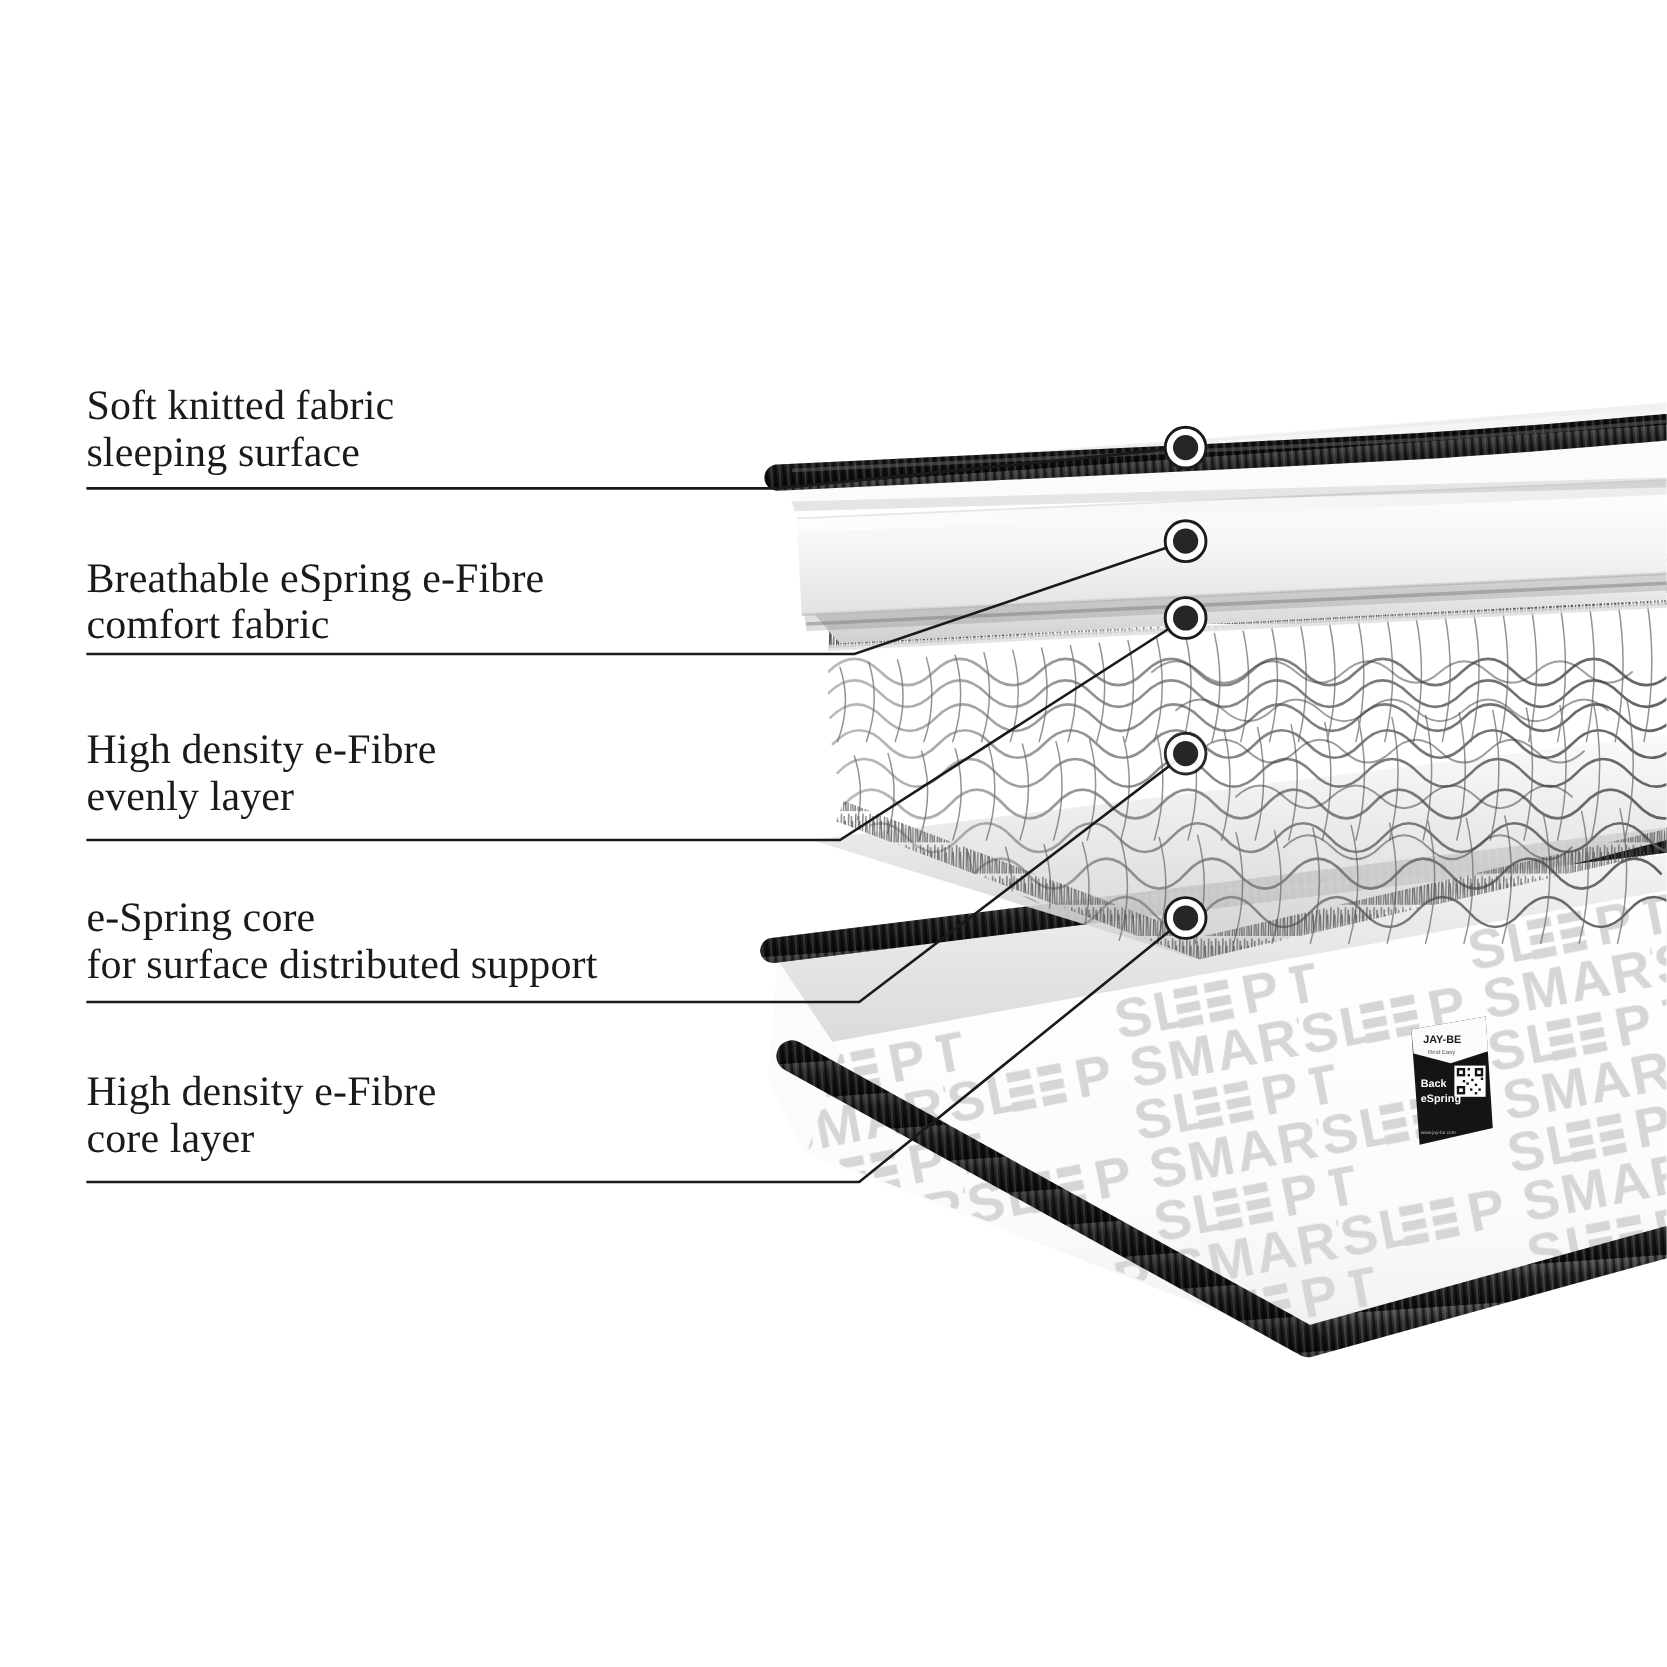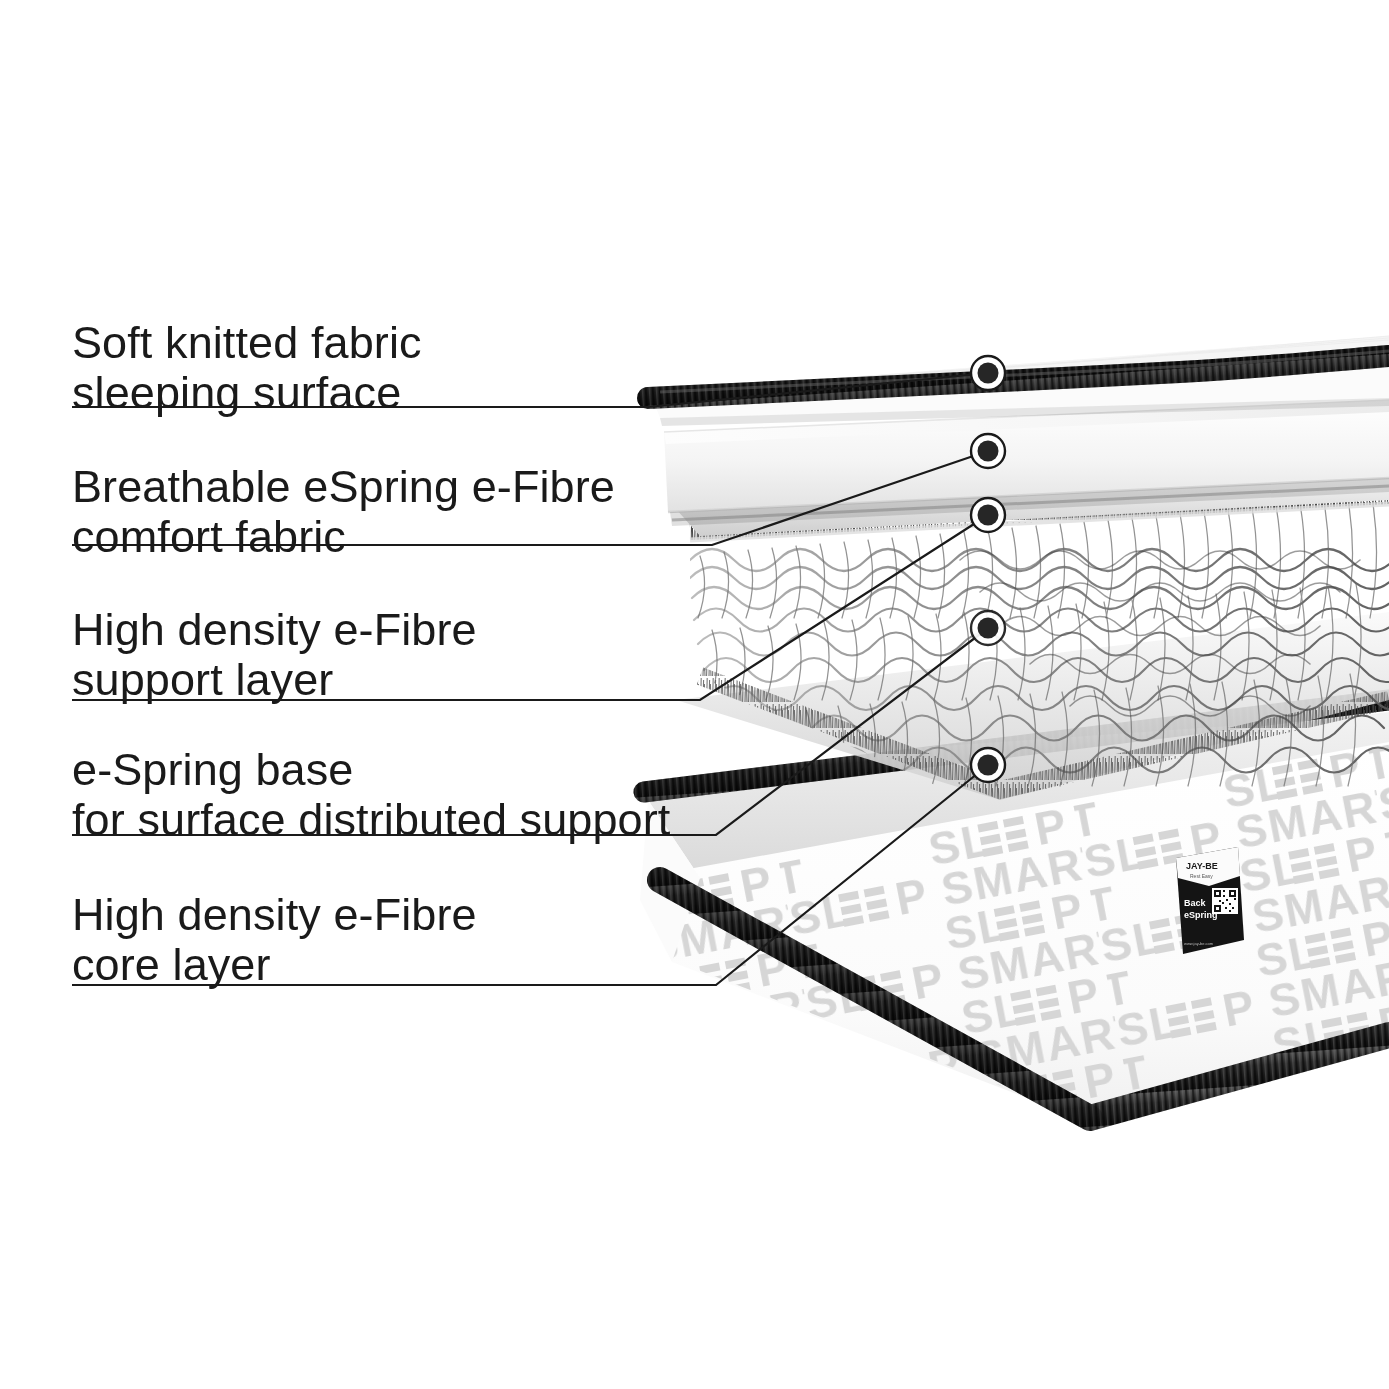--- a/index.html
+++ b/index.html
@@ -17,22 +17,22 @@
     height: 1389px;
     background: #ffffff;
     overflow: hidden;
   }
 
   
   .callout {
     position: absolute;
     left: 72px;
     color: #1a1a1a;
-    font-family: Liberation Sans, sans-serif;
-    font-size: 45px;
+    font-family: Liberation Serif, serif;
+    font-size: 35px;
     line-height: 1.12;
     font-weight: 400;
     letter-spacing: 0.1px;
     white-space: nowrap;
   }
   .callout .ln { display: block; }
 
   
   #art {
     position: absolute;
@@ -311,25 +311,25 @@
     <span class="ln">sleeping surface</span>
   </div>
 
   <div class="callout" style="top:462px">
     <span class="ln">Breathable eSpring e-Fibre</span>
     <span class="ln">comfort fabric</span>
   </div>
 
   <div class="callout" style="top:605px">
     <span class="ln">High density e-Fibre</span>
-    <span class="ln">support layer</span>
+    <span class="ln">evenly layer</span>
   </div>
 
   <div class="callout" style="top:745px">
-    <span class="ln">e-Spring base</span>
+    <span class="ln">e-Spring core</span>
     <span class="ln">for surface distributed support</span>
   </div>
 
   <div class="callout" style="top:890px">
     <span class="ln">High density e-Fibre</span>
     <span class="ln">core layer</span>
   </div>
 
 </div>
 

